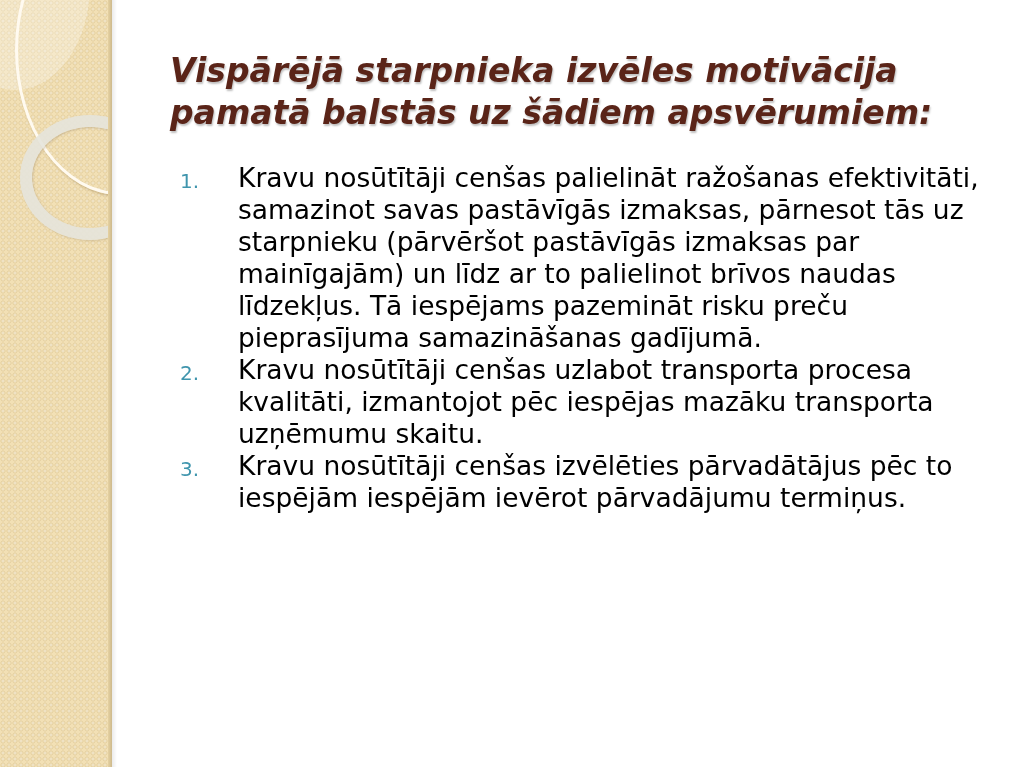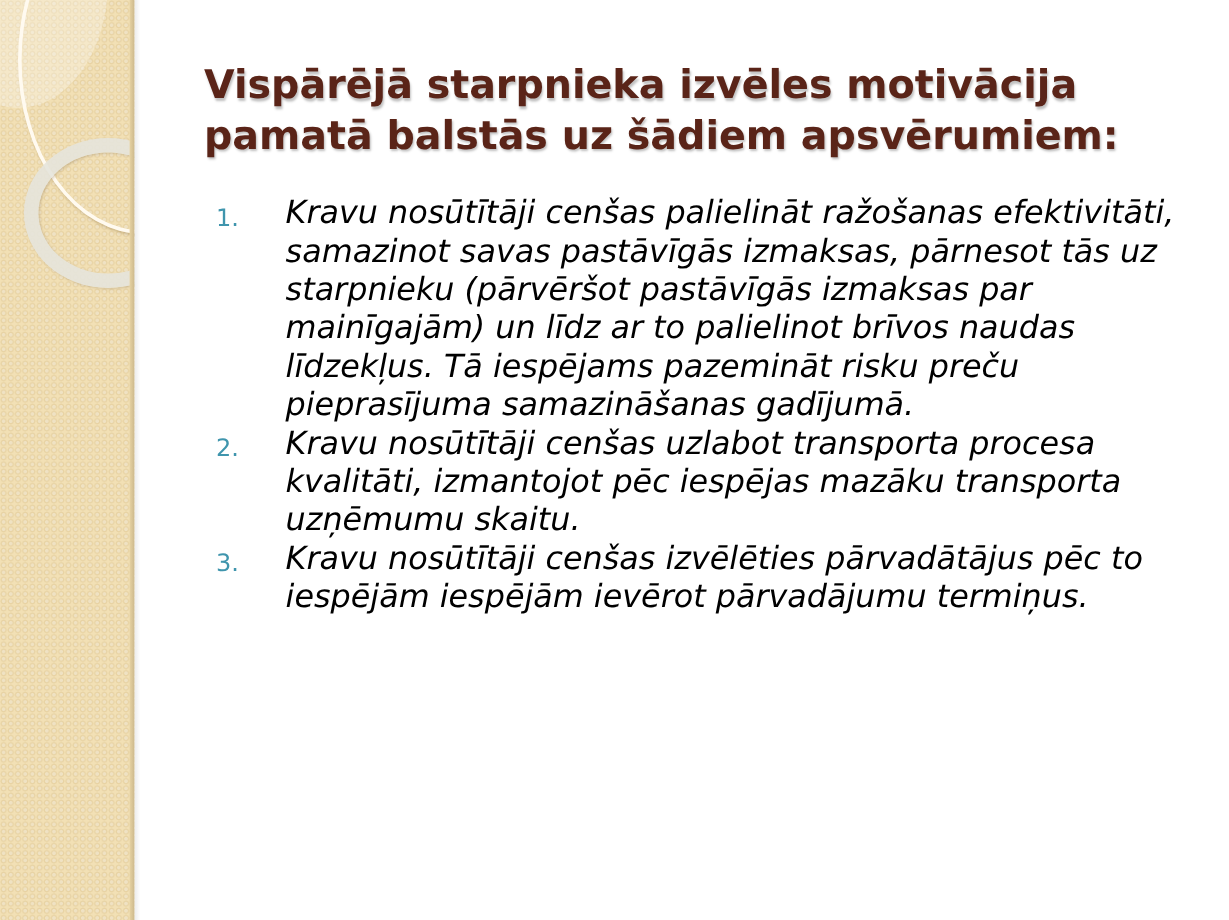--- a/index.html
+++ b/index.html
@@ -38,34 +38,34 @@
   .ring-small {
     left: 20px; top: 115px; width: 140px; height: 125px;
     border: 12px solid rgba(230,228,220,0.9);
     box-shadow: inset 1px 1px 2px rgba(150,130,100,0.35), 1px 1px 2px rgba(150,130,100,0.3);
   }
   .title {
     position: absolute; left: 170px; top: 50px; width: 820px;
     color: #5a2418; font-weight: bold; font-size: 33px; line-height: 42px;
     text-shadow: 1px 2px 2px rgba(0,0,0,0.25);
     margin: 0;
+    font-style: italic;
   }
   .list {
     position: absolute; left: 180px; top: 162px; width: 830px;
     margin: 0; padding: 0; list-style: none;
   }
   .item { display: flex; align-items: flex-start; margin-bottom: 0; }
   .num {
     width: 58px; flex: none; color: #3f95ad; font-size: 20px; line-height: 32px;
     padding-top: 3px;
   }
   .text {
     color: #000000; font-size: 26.5px; line-height: 32px;
     width: 760px;
-    font-style: italic;
   }
 </style>
 </head>
 <body>
 
 <div class="sidebar">
   <div class="ring ring-fill"></div>
   <div class="ring ring-big"></div>
   <div class="ring ring-small"></div>
   <div class="sidebar-edge"></div>

